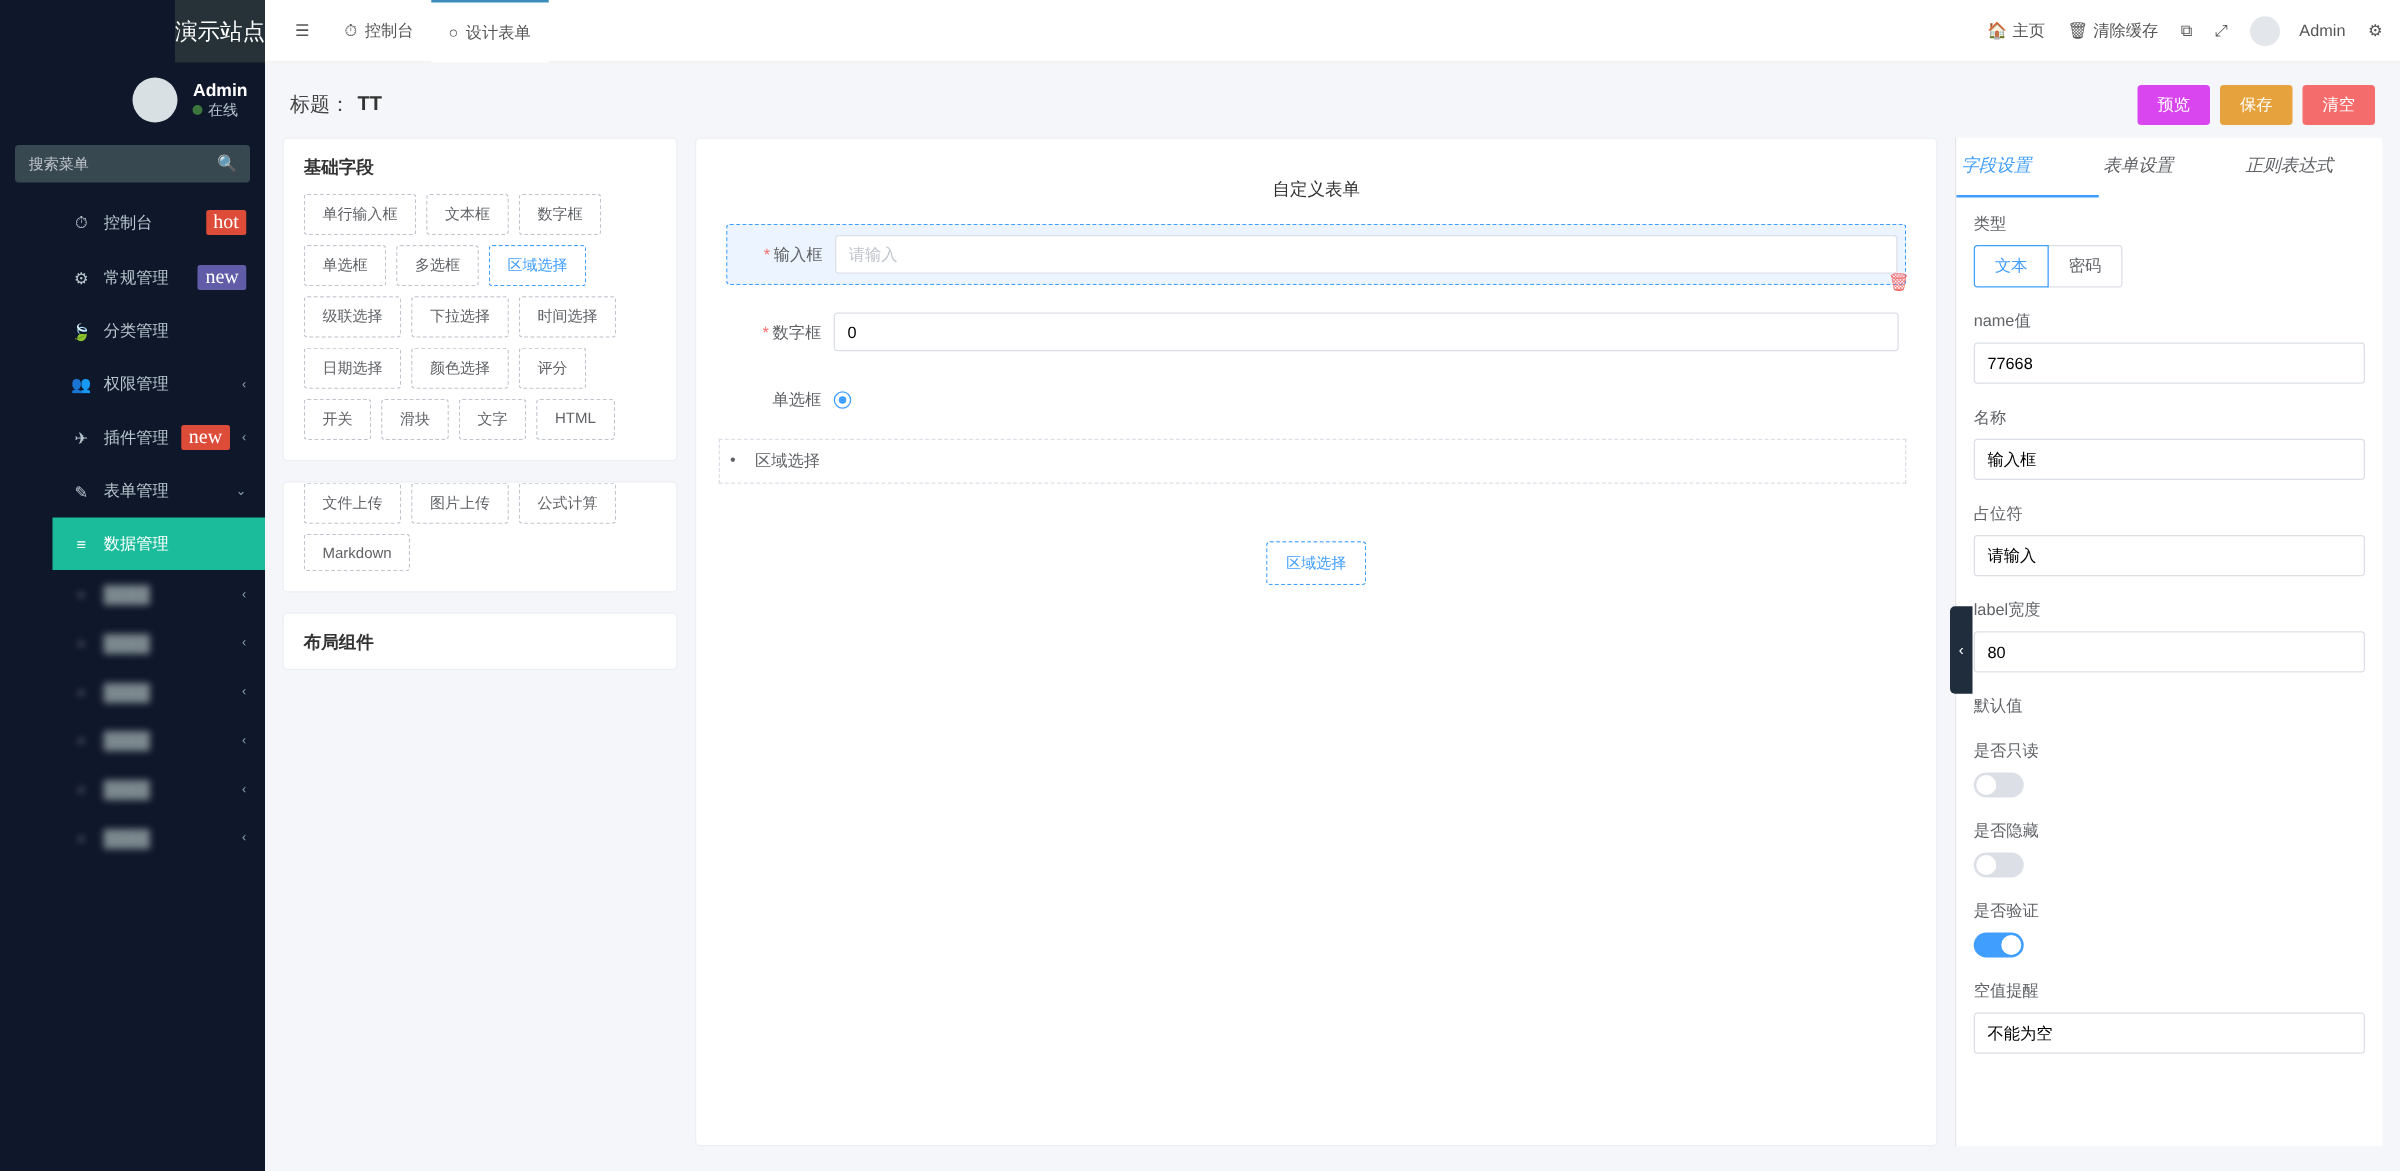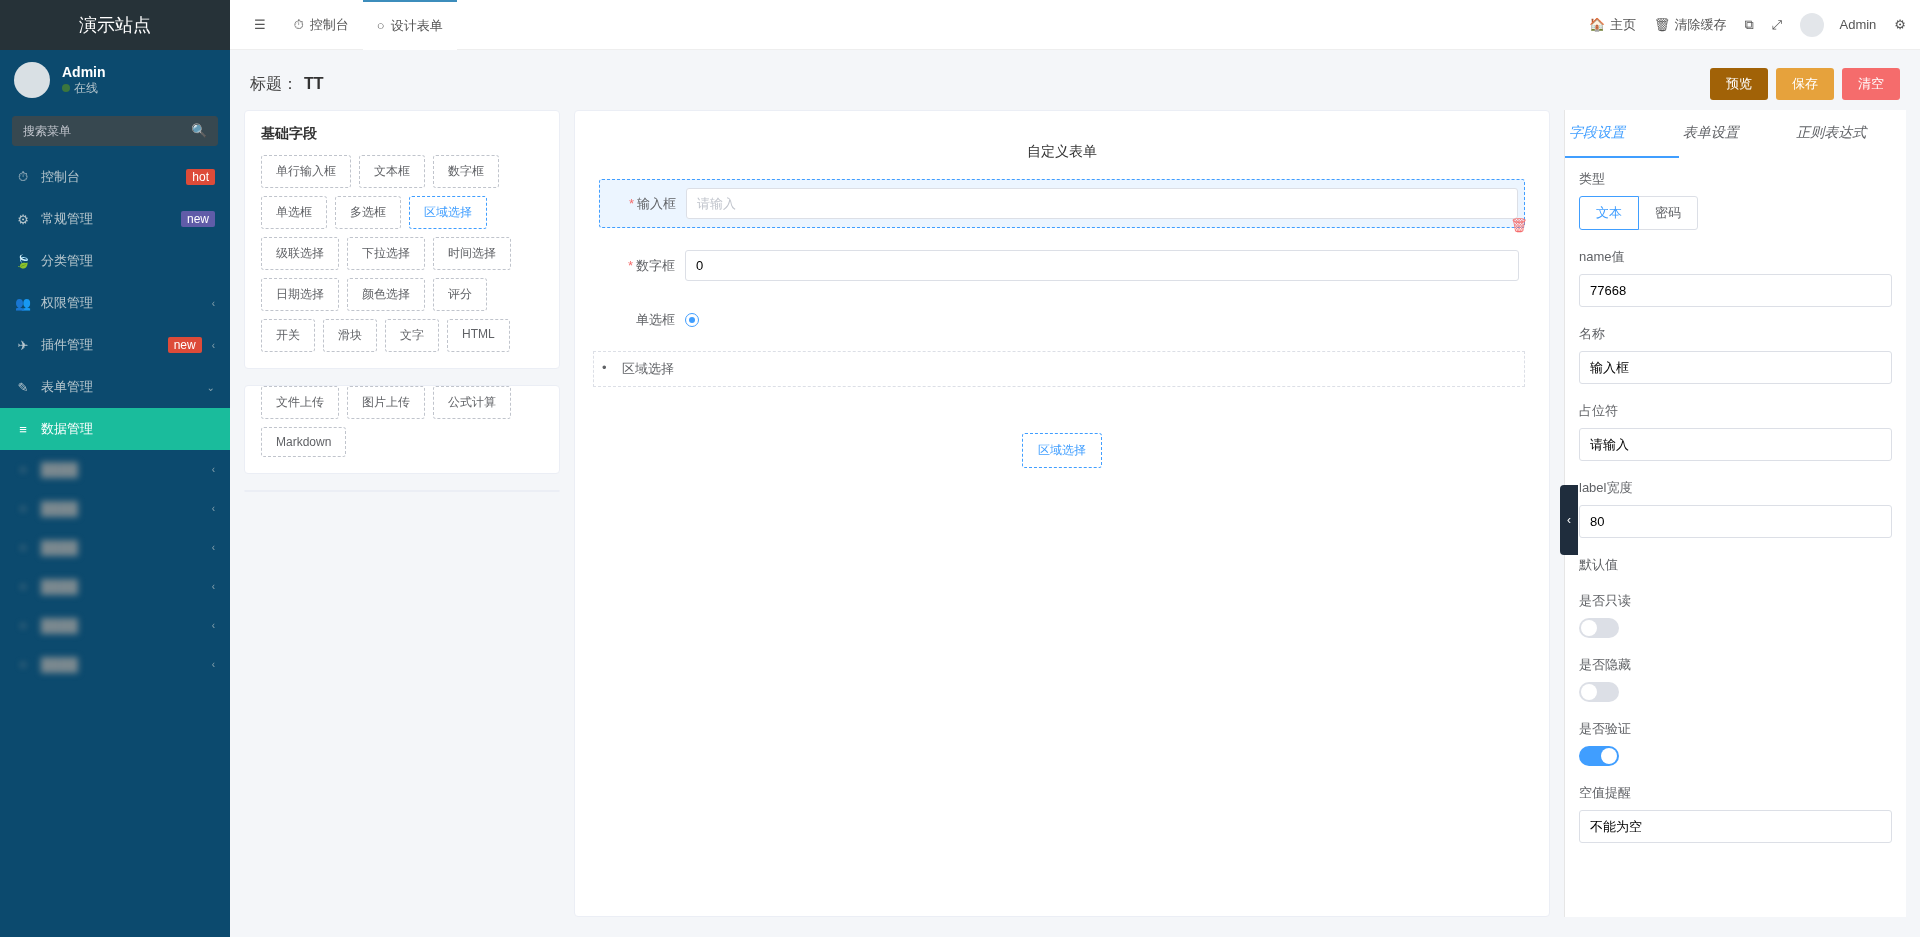--- a/index.html
+++ b/index.html
@@ -1,38 +1,38 @@
 <!DOCTYPE html>
 <html><head>
 <meta charset="utf-8">
 <style>
 * { box-sizing: border-box; margin: 0; padding: 0; }
 body { font-family: -apple-system, "Helvetica Neue", Arial, sans-serif; font-size: 13px; color: #333; background: #f4f6f9; overflow: hidden; }
 .app { display: flex; height: 937px; width: 1920px; }
 
 
-.sidebar { width: 230px; background: #0c4a6e; color: #b8c7ce; display: flex; flex-direction: column; flex-shrink: 0; }
+.sidebar { width: 212px; background: #0f172a; color: #b8c7ce; display: flex; flex-direction: column; flex-shrink: 0; align-items: flex-end; }
 .brand { height: 50px; background: #263238; color: #fff; font-size: 18px; display: flex; align-items: center; justify-content: center; font-weight: 400; }
 .user-panel { display: flex; align-items: center; padding: 12px 14px; gap: 12px; }
 .avatar { width: 36px; height: 36px; border-radius: 50%; background: #d9e0e4; }
 .user-info { display: flex; flex-direction: column; }
 .user-name { color: #fff; font-weight: 600; font-size: 14px; }
 .user-status { font-size: 12px; color: #b8c7ce; display: flex; align-items: center; gap: 4px; }
 .user-status .dot { width: 8px; height: 8px; border-radius: 50%; background: #3c763d; display: inline-block; }
 .search-box { margin: 6px 12px 10px; position: relative; }
 .search-box input { width: 100%; background: #374850; border: 1px solid #374850; color: #b8c7ce; font-size: 12px; padding: 7px 28px 7px 10px; border-radius: 3px; }
 .search-box .sicon { position: absolute; right: 10px; top: 7px; color: #9fadb5; }
 .nav { list-style: none; }
 .nav li { position: relative; }
 .nav li a { display: flex; align-items: center; padding: 12px 15px; color: #b8c7ce; text-decoration: none; font-size: 13px; gap: 10px; }
 .nav li.active a { background: #1abc9c; color: #fff; }
 .nav .icon { width: 16px; display: inline-block; text-align: center; }
 .nav .label { flex: 1; }
 .nav .chev { font-size: 10px; color: #8aa4af; }
-.badge { font-size: 12px; padding: 1px 6px; border-radius: 2px; color: #fff; }
+.badge { font-size: 16px; padding: 1px 6px; border-radius: 2px; color: #fff; font-family: Liberation Serif, serif; }
 .badge-hot { background: #dd4b39; }
 .badge-new { background: #605ca8; }
 .badge-new2 { background: #dd4b39; }
 .nav .obscured { filter: blur(3px); color: #7d8a90; }
 
 
 .main { flex: 1; display: flex; flex-direction: column; overflow: hidden; }
 .topbar { height: 50px; background: #fff; border-bottom: 1px solid #eee; display: flex; align-items: center; padding: 0 14px; gap: 6px; }
 .topbar .left { display: flex; align-items: center; gap: 4px; }
 .tab { display: flex; align-items: center; gap: 6px; padding: 0 14px; height: 50px; font-size: 13px; color: #555; cursor: pointer; }
@@ -40,21 +40,21 @@
 .hamburger { padding: 0 10px; color: #555; cursor: pointer; }
 .topbar .right { margin-left: auto; display: flex; align-items: center; gap: 18px; color: #555; font-size: 13px; }
 .topbar .right span, .topbar .right .ticon { cursor: pointer; display: flex; align-items: center; gap: 4px; }
 .top-avatar { width: 24px; height: 24px; border-radius: 50%; background: #e3e6ea; display: inline-block; }
 
 .content-header { display: flex; align-items: center; padding: 18px 20px 10px; }
 .content-header .title-lbl { font-size: 16px; color: #444; }
 .content-header .title-val { font-size: 16px; font-weight: 600; margin-left: 6px; }
 .content-header .actions { margin-left: auto; display: flex; gap: 8px; }
 .btn { padding: 7px 16px; border: none; border-radius: 3px; color: #fff; font-size: 13px; cursor: pointer; }
-.btn-primary { background: #a16207; }
+.btn-primary { background: #d946ef; }
 .btn-warning { background: #E6A23C; }
 .btn-danger { background: #F56C6C; }
 
 .workspace { display: flex; gap: 14px; padding: 0 14px 20px; flex: 1; overflow: hidden; }
 
 .panel { background: #fff; border: 1px solid #ebeef5; border-radius: 4px; }
 .panel-header { padding: 14px 16px 12px; font-weight: 600; font-size: 14px; color: #333; border-bottom: none; }
 .panel-body { padding: 0 16px 16px; }
 
 .left-col { width: 316px; display: flex; flex-direction: column; gap: 16px; overflow-y: auto; }
@@ -295,20 +295,21 @@
           <div class="panel-body">
               <div class="tag-grid" id="adv-tags">
                 <span class="ftag">文件上传</span>
                 <span class="ftag">图片上传</span>
                 <span class="ftag">公式计算</span>
                 <span class="ftag">Markdown</span>
               </div>
             </div>
         </div>
         <div class="panel">
+          <div class="panel-header">布局组件</div>
         </div>
       </div>
 
       <div class="panel canvas">
         <div class="canvas-inner">
           <div class="canvas-title">自定义表单</div>
           <div id="canvas-items">
               <div class="fitem selected">
                 <span class="flabel"><span class="req">*</span>输入框</span>
                 <span class="fcontrol"><input type="text" placeholder="请输入" style=""></span>

